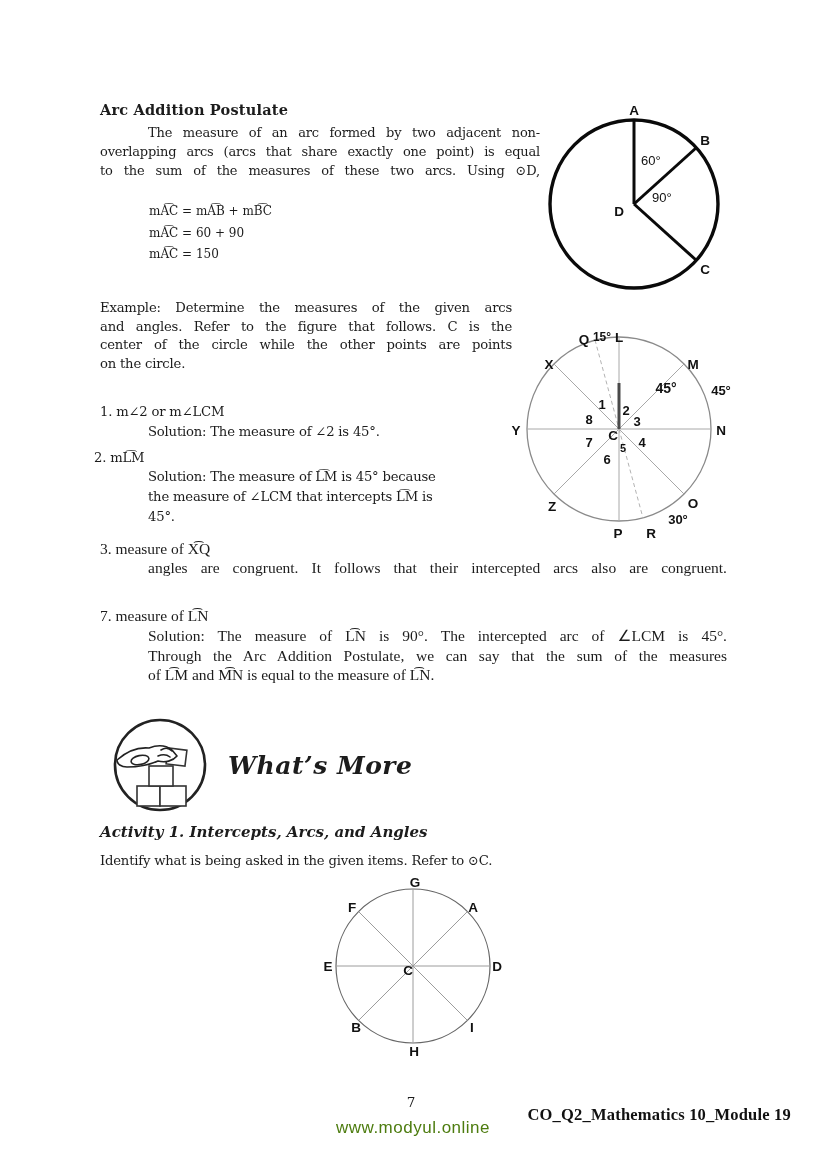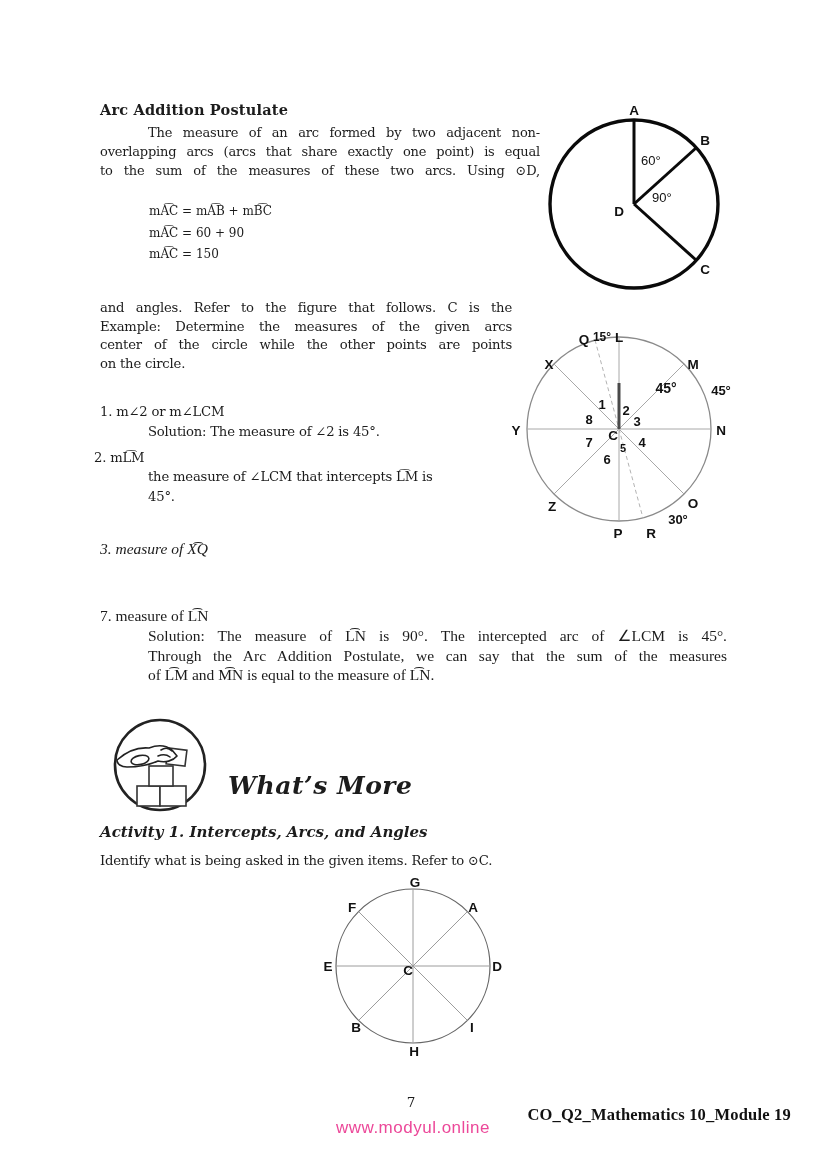--- a/index.html
+++ b/index.html
@@ -14,21 +14,21 @@
   .nline { white-space:nowrap; }
   .indent1 { padding-left:48px; }
   .h-bold { font-weight:bold; font-size:14.5px; letter-spacing:0.2px; white-space:nowrap; }
   .eq { font-size:12px; line-height:21.5px; white-space:nowrap; }
   .narrow { font-family:"Liberation Serif", serif; font-size:15.5px; line-height:20px; }
   .item-title { white-space:nowrap;text-align:center; }
   .wm-title { font-weight:bold; font-style:italic; font-size:25px; letter-spacing:0.5px; white-space:nowrap; }
   .act-h { font-weight:bold; font-size:15px; white-space:nowrap;font-style:italic; }
   .footer-module { font-family:"Liberation Sans", sans-serif; font-weight:bold; font-size:16.5px; letter-spacing:0.2px; color:#111; white-space:nowrap; }
   .footer-page { font-size:13.5px; }
-  .watermark { font-family:"Liberation Sans", sans-serif; font-size:17px; color:#ec4899; letter-spacing:0.5px; white-space:nowrap; }
+  .watermark { font-family:"Liberation Sans", sans-serif; font-size:17px; color:#4d7c0f; letter-spacing:0.5px; white-space:nowrap; }
   svg text { font-family:"Liberation Sans", sans-serif; fill:#111; }
   .figlbl { font-weight:bold; font-size:13.5px; }
   .figlbl-sm { font-weight:bold; font-size:12px; }
   .figdeg { font-weight:bold; font-size:13px; }
   .fignum { font-weight:bold; font-size:13px; }
   .fignum-sm { font-weight:bold; font-size:11px; }
   .figdeg1 { font-size:13px; font-weight:normal; }
 </style>
 </head>
 <body>
@@ -56,37 +56,39 @@
     <line x1="89" y1="106" x2="151" y2="162" stroke="#0a0a0a" stroke-width="3"></line>
     <text x="89" y="17" text-anchor="middle" class="figlbl">A</text>
     <text x="160" y="47" text-anchor="middle" class="figlbl">B</text>
     <text x="160" y="176" text-anchor="middle" class="figlbl">C</text>
     <text x="74" y="118" text-anchor="middle" class="figlbl">D</text>
     <text x="96" y="67" class="figdeg1">60°</text>
     <text x="107" y="104" class="figdeg1">90°</text>
   </svg>
 
   <div class="abs wide" style="left:100px; top:299px; width:412px; font-size:13.2px; line-height:18.6px;">
+    <div class="jline">Example: Determine the measures of the given arcs</div>
     <div class="jline">and angles. Refer to the figure that follows. C is the</div>
-    <div class="jline">Example: Determine the measures of the given arcs</div>
     <div class="jline">center of the circle while the other points are points</div>
     <div class="nline">on the circle.</div>
   </div>
 
   <div class="abs wide item-title" style="left:100px; top:402px; font-size:13.2px;">1. m∠2 or m∠LCM</div>
   <div class="abs wide nline" style="left:148px; top:422px; font-size:13.2px;">Solution:  The measure of ∠2 is 45°.</div>
 
   <div class="abs wide item-title" style="left:94px; top:448px; font-size:13.2px;">2. mL͡M</div>
   <div class="abs wide" style="left:148px; top:467px; font-size:13.2px; line-height:20px;">
+    <div class="nline">Solution: The measure of L͡M is 45° because</div>
     <div class="nline">the measure of ∠LCM that intercepts L͡M is</div>
     <div class="nline">45°.</div>
   </div>
 
-  <div class="abs narrow item-title" style="left:100px; top:539px;font-style:italic;">3. measure of X͡Q</div>
+  <div class="abs narrow item-title" style="left:100px; top:539px;">3. measure of X͡Q</div>
   <div class="abs narrow" style="left:148px; top:558px; width:579px; line-height:20.5px;">
+    <div class="jline">angles are congruent. It follows that their intercepted arcs also are congruent.</div>
   </div>
 
   <div class="abs narrow item-title" style="left:100px; top:606px;">7. measure of L͡N</div>
   <div class="abs narrow" style="left:148px; top:626px; width:579px; line-height:19.5px;">
     <div class="jline">Solution: The measure of L͡N is 90°. The intercepted arc of ∠LCM is 45°.</div>
     <div class="jline">Through the Arc Addition Postulate, we can say that the sum of the measures</div>
     <div class="nline">of L͡M and M͡N is equal to the measure of L͡N.</div>
   </div>
 
   <svg class="abs" style="left:505px; top:325px;" width="235" height="222" viewBox="0 0 235 222">
@@ -133,21 +135,21 @@
       <rect x="38" y="50" width="24" height="20"></rect>
       <rect x="56" y="33" width="19" height="16" transform="rotate(7 65 41)"></rect>
     </g>
     <g fill="#ffffff" stroke="#222" stroke-width="1.6" stroke-linejoin="round" stroke-linecap="round">
       <path d="M6,44 C16,35 27,31 38,32 C48,28 56,30 61,34 L66,40 C62,45 54,47 47,45 C38,49 26,51 16,51 C10,51 6,48 6,44 Z"></path>
       <ellipse cx="29" cy="44" rx="9" ry="4.5" transform="rotate(-12 29 44)"></ellipse>
       <path d="M50,34 q6,-4 11,1" fill="none"></path>
       <path d="M47,40 q7,-3 12,1" fill="none"></path>
     </g>
   </svg>
-  <div class="abs wm-title" style="left:228px; top:751px;margin-top:20px;">What’s More</div>
+  <div class="abs wm-title" style="left:228px; top:751px;">What’s More</div>
 
   <div class="abs act-h" style="left:100px; top:823px;">Activity 1. Intercepts, Arcs, and Angles</div>
   <div class="abs wide nline" style="left:100px; top:851px; font-size:13.2px;">Identify what is being asked in the given items. Refer to ⊙C.</div>
 
   <svg class="abs" style="left:320px; top:875px;" width="190" height="188" viewBox="0 0 190 188">
     <circle cx="93" cy="91" r="77" fill="none" stroke="#666" stroke-width="1.2"></circle>
     <line x1="93" y1="14" x2="93" y2="168" stroke="#9c9c9c" stroke-width="1"></line>
     <line x1="16" y1="91" x2="170" y2="91" stroke="#9c9c9c" stroke-width="1"></line>
     <line x1="38.6" y1="36.6" x2="147.4" y2="145.4" stroke="#9c9c9c" stroke-width="1"></line>
     <line x1="147.4" y1="36.6" x2="38.6" y2="145.4" stroke="#9c9c9c" stroke-width="1"></line>

